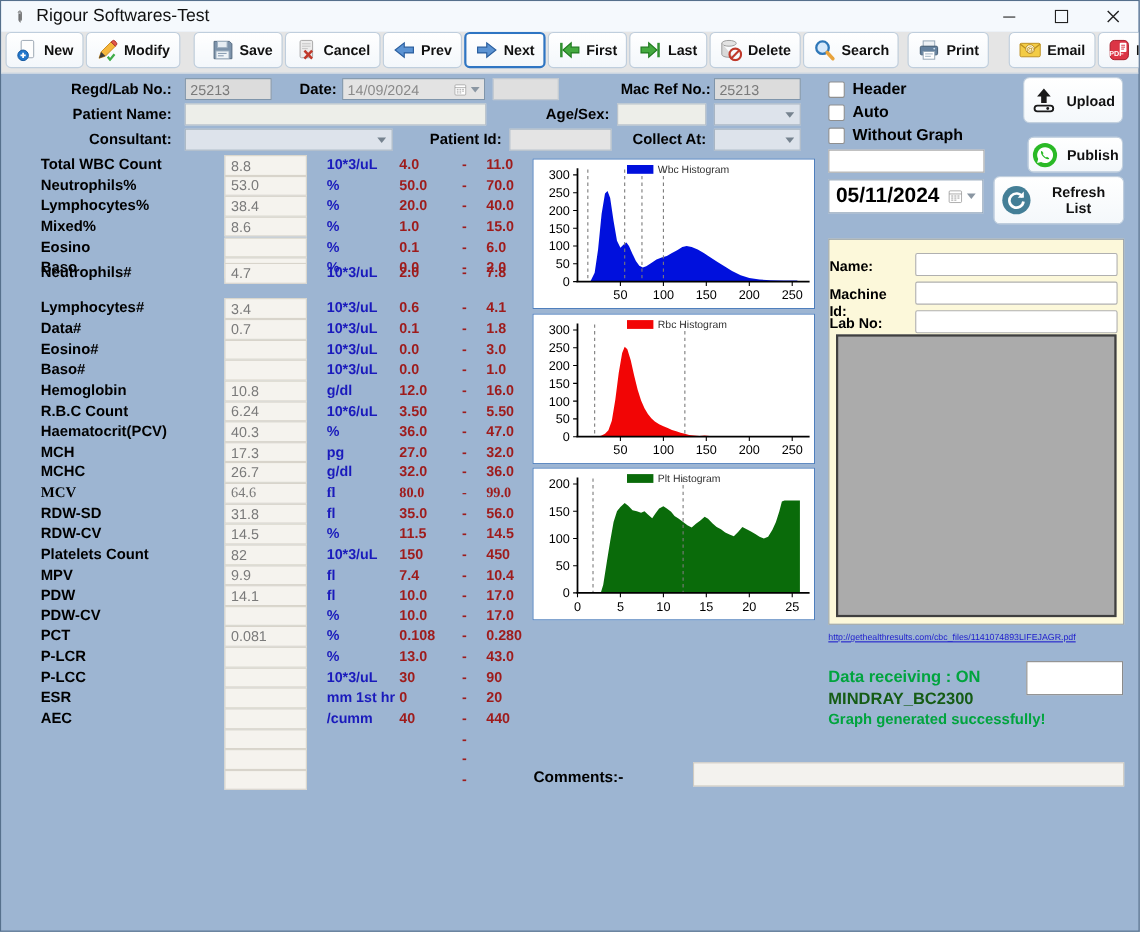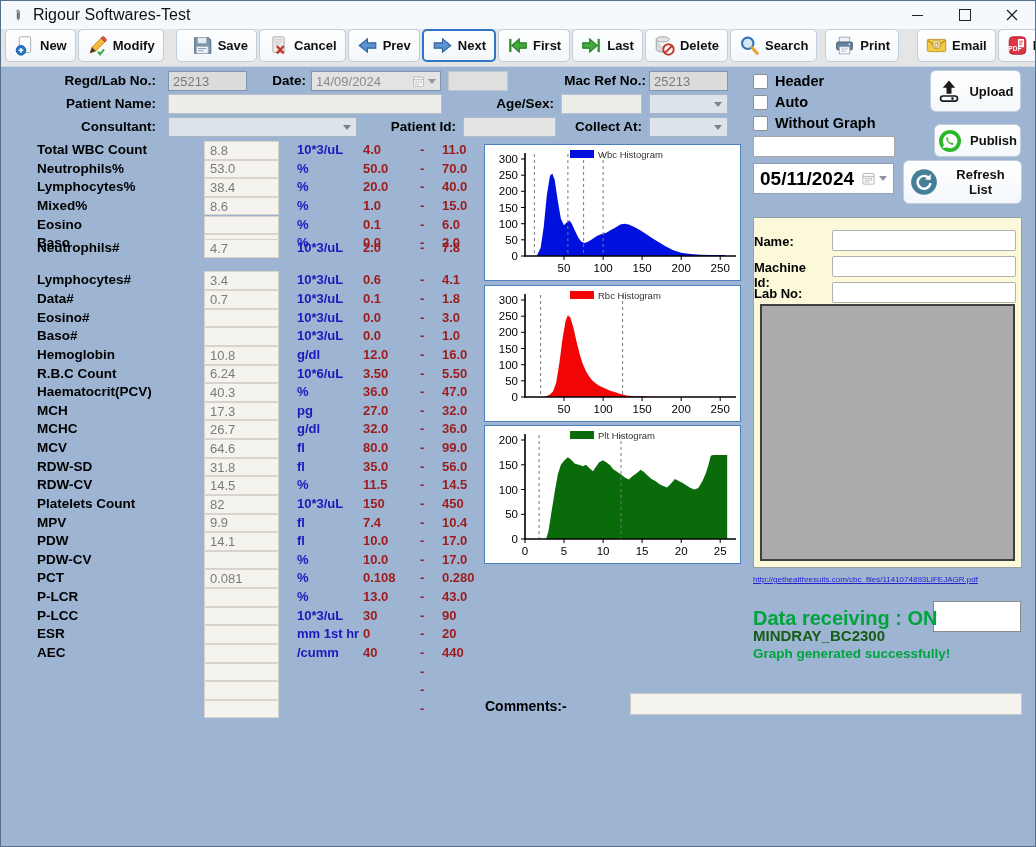--- a/index.html
+++ b/index.html
@@ -63,21 +63,21 @@
   
   .ypanel{position:absolute;left:752px;top:216px;width:269px;height:351px;background:#fcf8da;
     border:1px solid #97a0a8;box-sizing:border-box;}
   .yp-lbl{position:absolute;font-size:13px;font-weight:bold;color:#000;text-align:left;width:70px;}
   .yp-inp{position:absolute;left:78px;width:184px;height:21px;box-sizing:border-box;background:#fff;
     border:1px solid #b0b0b0;border-radius:2px;font-size:13px;padding:0 4px;font-family:inherit;color:#333;}
   .graybox{position:absolute;left:6px;top:86px;width:255px;height:257px;background:#ababab;border:2px solid #3f3f3f;box-sizing:border-box;}
   
   .pdf-link{position:absolute;left:752px;top:574px;font-size:8px;color:#2121cc;text-decoration:underline;white-space:nowrap;}
   .status-box{position:absolute;left:932px;top:600px;width:88px;height:31px;background:#fff;border:1px solid #8a8a8a;box-sizing:border-box;}
-  .status1{position:absolute;left:752px;top:606px;font-size:20px;font-weight:bold;color:#00a43e;}
+  .status1{position:absolute;left:752px;top:606px;font-size:15px;font-weight:bold;color:#00a43e;}
   .status2{position:absolute;left:752px;top:626px;font-size:15px;font-weight:bold;color:#155c15;}
   .status3{position:absolute;left:752px;top:645px;font-size:13.5px;font-weight:bold;color:#00a43e;}
   .comments-lbl{position:absolute;left:484px;top:697px;font-size:14px;font-weight:bold;color:#000;}
   .comments-inp{position:absolute;left:629px;top:692px;width:392px;height:22px;box-sizing:border-box;
     background:#f3f2ee;border:1px solid #cfcbc2;font-family:inherit;font-size:13px;padding:0 5px;color:#333;}
 </style>
 </head>
 <body>
 
 <div class="window">
@@ -452,21 +452,21 @@
         <span class="r-high">32.0</span>
       </div>
       <div class="r-row" style="top: 419.45px;">
         <span class="r-lbl">MCHC</span>
         <input class="r-inp" value="26.7" readonly="" style="">
         <span class="r-unit">g/dl</span>
         <span class="r-low">32.0</span>
         <span class="r-dash">-</span>
         <span class="r-high">36.0</span>
       </div>
-      <div class="r-row" style="top: 438.08px;">
+      <div class="r-row" style="top: 438.08px; font-family: Liberation Serif, serif;">
         <span class="r-lbl">MCV</span>
         <input class="r-inp" value="64.6" readonly="" style="">
         <span class="r-unit">fl</span>
         <span class="r-low">80.0</span>
         <span class="r-dash">-</span>
         <span class="r-high">99.0</span>
       </div>
       <div class="r-row" style="top: 456.71px;">
         <span class="r-lbl">RDW-SD</span>
         <input class="r-inp" value="31.8" readonly="" style="">

